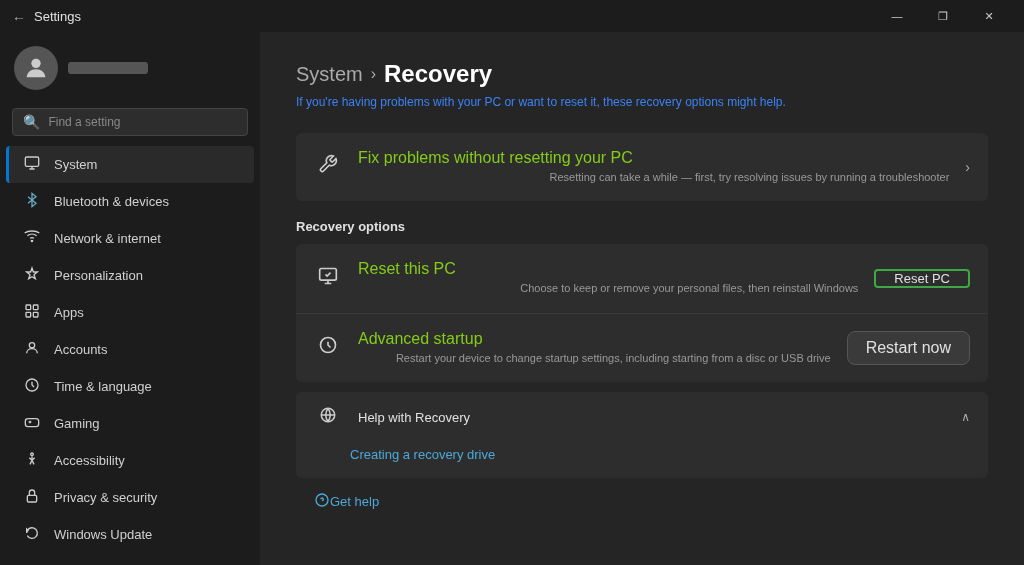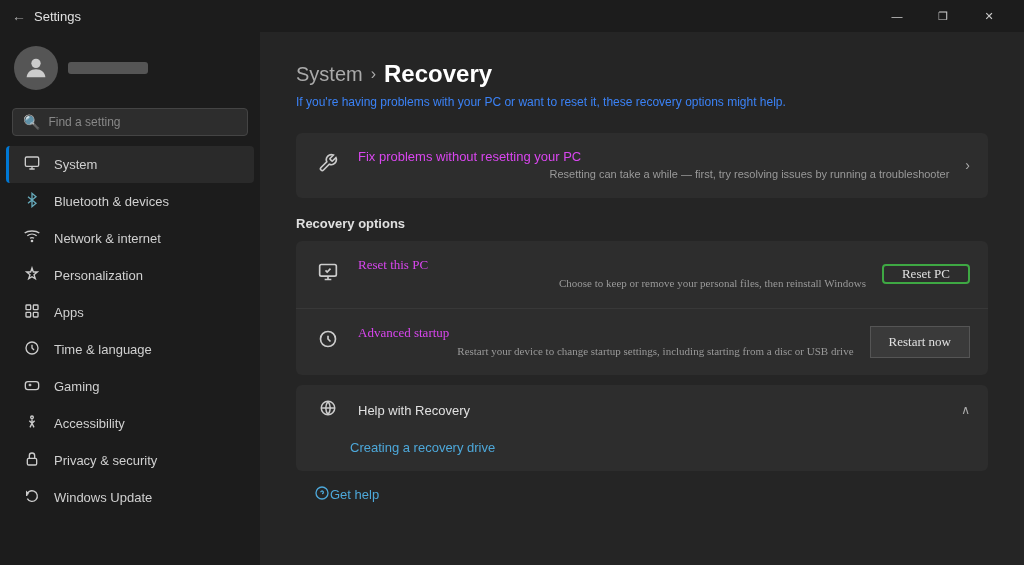--- a/index.html
+++ b/index.html
@@ -184,23 +184,23 @@
     }
     .card-row-icon {
       font-size: 20px;
       color: #ccc;
       flex-shrink: 0;
       width: 28px;
       text-align: center;
     }
     .card-row-text { flex: 1; }
     .card-row-title {
-      font-size: 13px;
+      font-size: 16px;
       font-weight: 500;
-      color: #d946ef;
+      color: #84cc16;
       margin-bottom: 3px;
     }
     .card-row-desc {
       font-size: 11px;
       color: #999;
       line-height: 1.4;
       text-align: right;
     }
     .card-row-action { flex-shrink: 0; }
     .card-chevron { color: #aaa; font-size: 14px; }
@@ -215,42 +215,41 @@
       background: #2d2d2d;
       border-radius: 6px;
       overflow: hidden;
     }
     .options-row {
       display: flex;
       align-items: center;
       padding: 16px 18px;
       gap: 16px;
       border-bottom: 1px solid #383838;
-      font-family: Liberation Serif, serif;
     }
     .options-row:last-child { border-bottom: none; }
 
     
     .btn-primary {
       background: #2d2d2d;
       border: 2px solid #3ea843;
       color: #e0e0e0;
       padding: 0 18px;
       border-radius: 4px;
       font-size: 13px;
       cursor: pointer;
       font-family: inherit;
     }
     .btn-secondary {
       background: #3a3a3a;
       border: 1px solid #555;
       color: #e0e0e0;
       padding: 7px 18px;
-      border-radius: 0;
-      font-size: 13px;
+      border-radius: 8px;
+      font-size: 16px;
       cursor: pointer;
       font-family: inherit;
     }
 
     
     .help-card {
       background: #2d2d2d;
       border-radius: 6px;
       margin-top: 10px;
     }
@@ -357,20 +356,29 @@
         <svg width="16" height="16" viewBox="0 0 24 24" fill="none" stroke="#ccc" stroke-width="2">
             <rect x="3" y="3" width="7" height="7" rx="1"></rect>
             <rect x="14" y="3" width="7" height="7" rx="1"></rect>
             <rect x="3" y="14" width="7" height="7" rx="1"></rect>
             <rect x="14" y="14" width="7" height="7" rx="1"></rect>
           </svg>
       </span>
       <span>Apps</span>
     </div>
 
+    <div class="nav-item">
+      <span class="nav-icon">
+        <svg width="16" height="16" viewBox="0 0 24 24" fill="none" stroke="#ccc" stroke-width="2">
+            <circle cx="12" cy="8" r="4"></circle>
+            <path d="M4 20c0-4 3.6-7 8-7s8 3 8 7"></path>
+          </svg>
+      </span>
+      <span>Accounts</span>
+    </div>
 
     <div class="nav-item">
       <span class="nav-icon">
         <svg width="16" height="16" viewBox="0 0 24 24" fill="none" stroke="#ccc" stroke-width="2">
             <circle cx="12" cy="12" r="9"></circle>
             <path d="M12 7v5l3 3"></path>
           </svg>
       </span>
       <span>Time &amp; language</span>
     </div>

